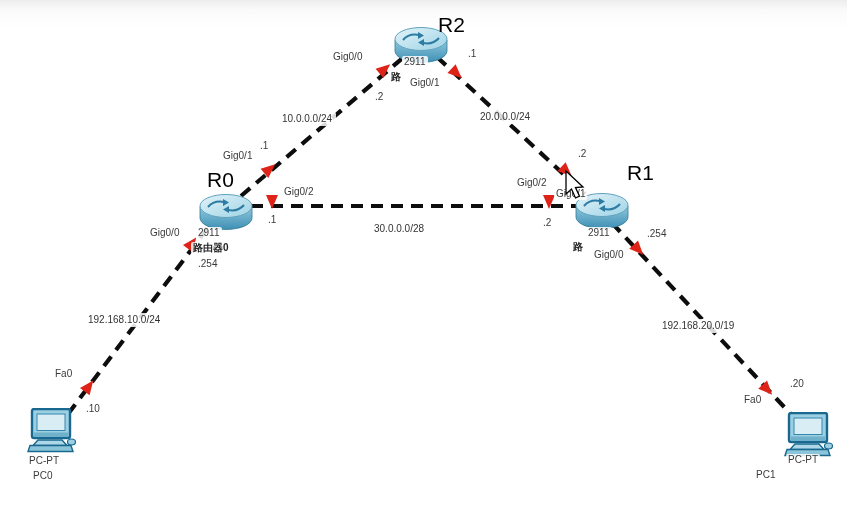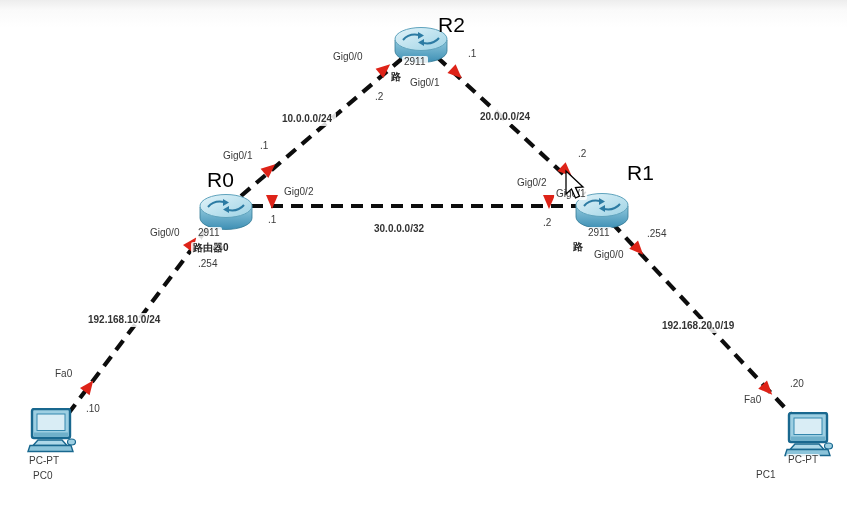--- a/index.html
+++ b/index.html
@@ -8,21 +8,21 @@
     background:linear-gradient(#ededed 0px,#fafafa 10px,#ffffff 28px);
     font-family:"Liberation Sans",sans-serif;
   }
   svg.overlay{position:absolute;left:0;top:0;z-index:1;}
   .icon{position:absolute;z-index:2;}
   .lbl{
     position:absolute;z-index:3;white-space:nowrap;line-height:1.2;
     font-size:10px;color:#3a3a3a;background:rgba(255,255,255,0.85);
     padding:0 2px;border-radius:2px;
   }
-  .net{color:#333;padding:1px 4px;font-weight:bold;}
+  .net{color:#333;padding:1px 4px;}
   .name{font-size:21px;color:#000;background:transparent;padding:0;}
   .cn{font-weight:bold;color:#222;}
   .addr{color:#3a3a3a;}
   .watermark{
     position:absolute;z-index:3;right:6px;top:491px;font-size:17px;
     color:#aeb2ba;background:transparent;white-space:nowrap;
   }
   #cursor{position:absolute;left:0;top:0;z-index:5;}
 </style>
 </head>
@@ -113,21 +113,21 @@
   <span class="lbl name" style="left:438px;top:12px">R2</span>
   <span class="lbl" style="left:331px;top:51px">Gig0/0</span>
   <span class="lbl" style="left:402px;top:56px">2911</span>
   <span class="lbl cn" style="left:389px;top:71px">路</span>
   <span class="lbl" style="left:408px;top:77px">Gig0/1</span>
   <span class="lbl addr" style="left:466px;top:48px">.1</span>
   <span class="lbl addr" style="left:373px;top:91px">.2</span>
 
   <span class="lbl net" style="left:278px;top:112px">10.0.0.0/24</span>
   <span class="lbl net" style="left:476px;top:110px">20.0.0.0/24</span>
-  <span class="lbl net" style="left:370px;top:222px">30.0.0.0/32</span>
+  <span class="lbl net" style="left:370px;top:222px">30.0.0.0/28</span>
   <span class="lbl net" style="left:84px;top:313px">192.168.10.0/24</span>
   <span class="lbl net" style="left:658px;top:319px">192.168.20.0/19</span>
 
   <span class="lbl addr" style="left:258px;top:140px">.1</span>
   <span class="lbl" style="left:221px;top:150px">Gig0/1</span>
   <span class="lbl name" style="left:207px;top:167px">R0</span>
   <span class="lbl" style="left:282px;top:186px">Gig0/2</span>
   <span class="lbl addr" style="left:266px;top:214px">.1</span>
   <span class="lbl" style="left:148px;top:227px">Gig0/0</span>
   <span class="lbl" style="left:196px;top:227px">2911</span>

